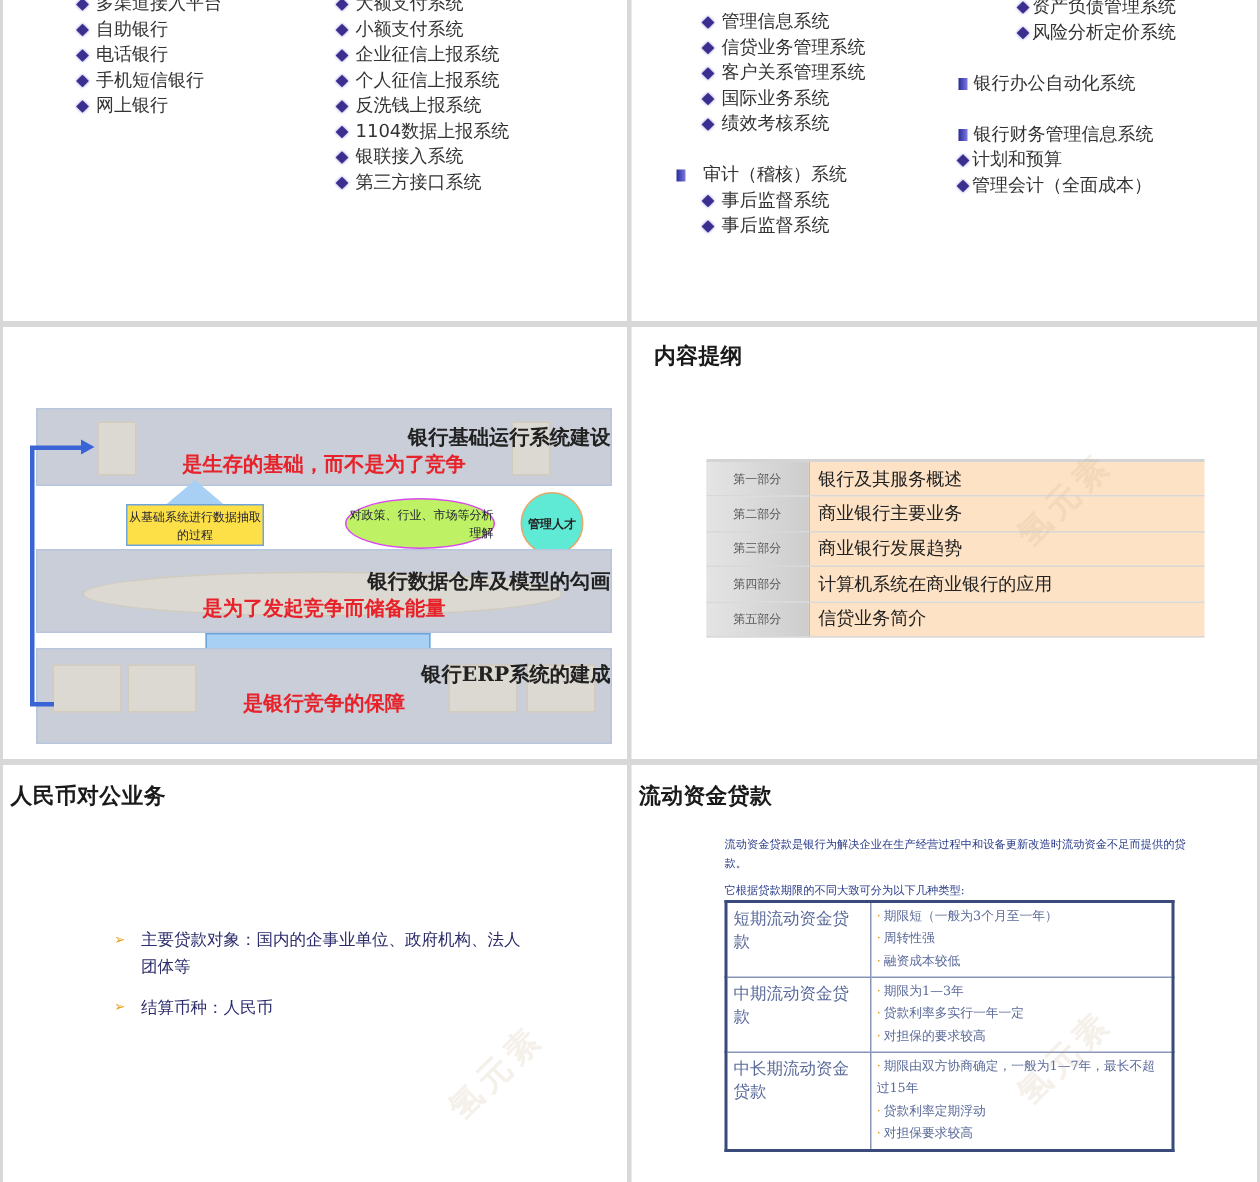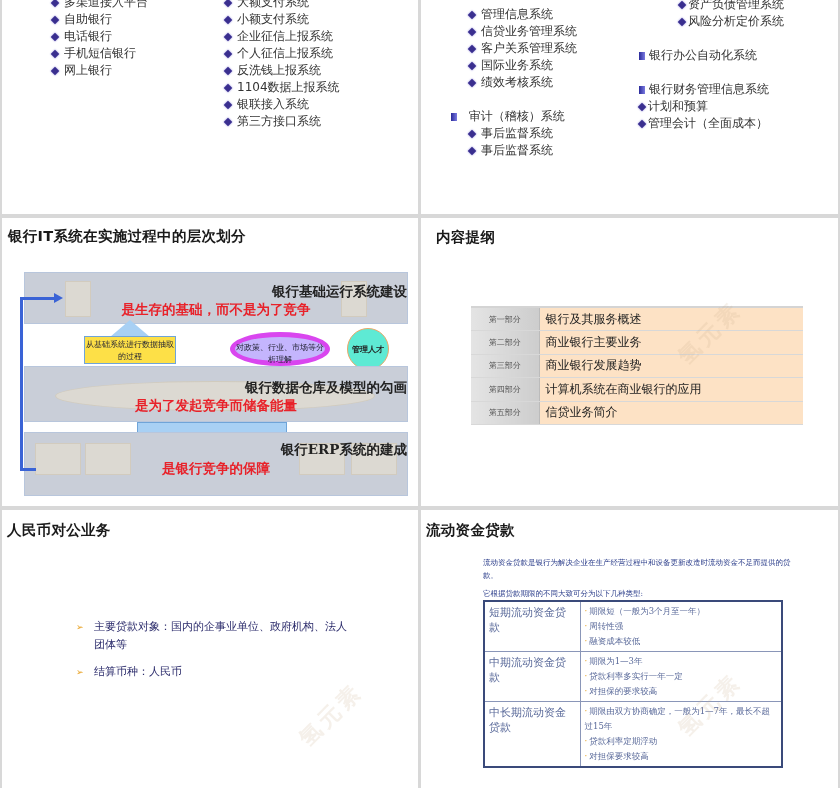--- a/index.html
+++ b/index.html
@@ -30,21 +30,21 @@
   .layer { position: absolute; left: 12px; width: 384px; background: #c9ced8; border: 1px solid #b8c6dc; }
   .layer .ghost { position: absolute; background: rgba(235,225,205,0.55); border: 1px solid rgba(200,190,170,0.5); font-size: 6px; color: #bbb; text-align: center; }
   .layer-title { position: absolute; left: 0; right: 0; text-align: right; font-family: "DejaVu Serif", "Liberation Serif", serif; font-size: 13.5px; color: #222; font-weight: bold; }
   .layer-sub { position: absolute; left: 0; right: 0; text-align: center; font-family: "DejaVu Serif", "Liberation Serif", serif; font-size: 13.5px; color: #e8222a; font-weight: bold; }
   .arrow-line-v { position: absolute; left: 8px; top: 28px; width: 3px; height: 172px; background: #3a63d6; }
   .arrow-line-h-top { position: absolute; left: 8px; top: 27px; width: 36px; height: 3px; background: #3a63d6; }
   .arrow-line-h-bot { position: absolute; left: 8px; top: 198px; width: 16px; height: 3px; background: #3a63d6; }
   .arrow-head { position: absolute; left: 42px; top: 23px; width: 0; height: 0; border-top: 5.5px solid transparent; border-bottom: 5.5px solid transparent; border-left: 9px solid #3a63d6; }
   .up-arrow-box { position: absolute; left: 72px; top: 66px; width: 92px; height: 28px; background: #fde047; border: 1px solid #6fa4d8; font-size: 8px; color: #223; text-align: center; line-height: 12px; padding-top: 2px; }
   .up-arrow-head { position: absolute; left: 98px; top: 50px; width: 0; height: 0; border-left: 20px solid transparent; border-right: 20px solid transparent; border-bottom: 17px solid #a8d0f4; }
-  .cloud { position: absolute; left: 218px; top: 62px; width: 100px; height: 34px; background: #c4b5fd; border: 5px solid #d946ef; border-radius: 50% / 50%; font-size: 8px; color: #223; text-align: center; line-height: 12px; padding-top: 5px; }
+  .cloud { position: absolute; left: 218px; top: 62px; width: 100px; height: 34px; background: #bef264; border: 1px solid #d946ef; border-radius: 50% / 50%; font-size: 8px; color: #223; text-align: right; line-height: 12px; padding-top: 5px; }
   .person-circle { position: absolute; left: 335px; top: 58px; width: 42px; height: 42px; border-radius: 50%; background: #5eead4; border: 1px solid #e8a868; font-size: 8px; font-weight: bold; color: #222; text-align: center; line-height: 42px; }
   .connector { position: absolute; left: 125px; top: 152px; width: 150px; height: 10px; background: #a8d0f4; border: 1px solid #6fa4d8; border-bottom: none; }
 
   
   .outline { position: absolute; left: 50px; top: 88px; width: 332px; border-collapse: collapse; }
   .outline td { height: 23.5px; border-bottom: 1px solid #d8d8d8; }
   .outline .part { width: 68px; background: linear-gradient(90deg,#e4e4e4,#cdcdcd); color: #555; font-size: 8px; text-align: center; border-right: 1px solid #bbb; }
   .outline .topic { background: #fde2c5; color: #222; font-size: 12px; padding-left: 6px; margin-left: 20px; }
   .outline tr:first-child td { border-top: 2px solid #d4d4d4; }
 
@@ -184,21 +184,20 @@
         <span>计划和预算</span>
       </li>
     <li>
         <span class="diamond" style="margin-right:3px"></span>
         <span>管理会计（全面成本）</span>
       </li>
   </ul>
 </div>
 
 <div class="slide" id="s3">
-  <div class="slide-title" style="left:6px; top:9px;">银行IT系统在实施过程中的层次划分</div>
   <div class="diagram">
     <div class="layer" style="top:2px; height:52px;">
       <div class="ghost" style="left:40px; top:8px; width:26px; height:36px;"></div>
       <div class="ghost" style="left:316px; top:8px; width:26px; height:36px;"></div>
       <div class="layer-title" style="top:10px;">银行基础运行系统建设</div>
       <div class="layer-sub" style="top:28px;">是生存的基础，而不是为了竞争</div>
     </div>
     <div class="up-arrow-head"></div>
     <div class="up-arrow-box">从基础系统进行数据抽取的过程</div>
     <div class="cloud">对政策、行业、市场等分析理解</div>

